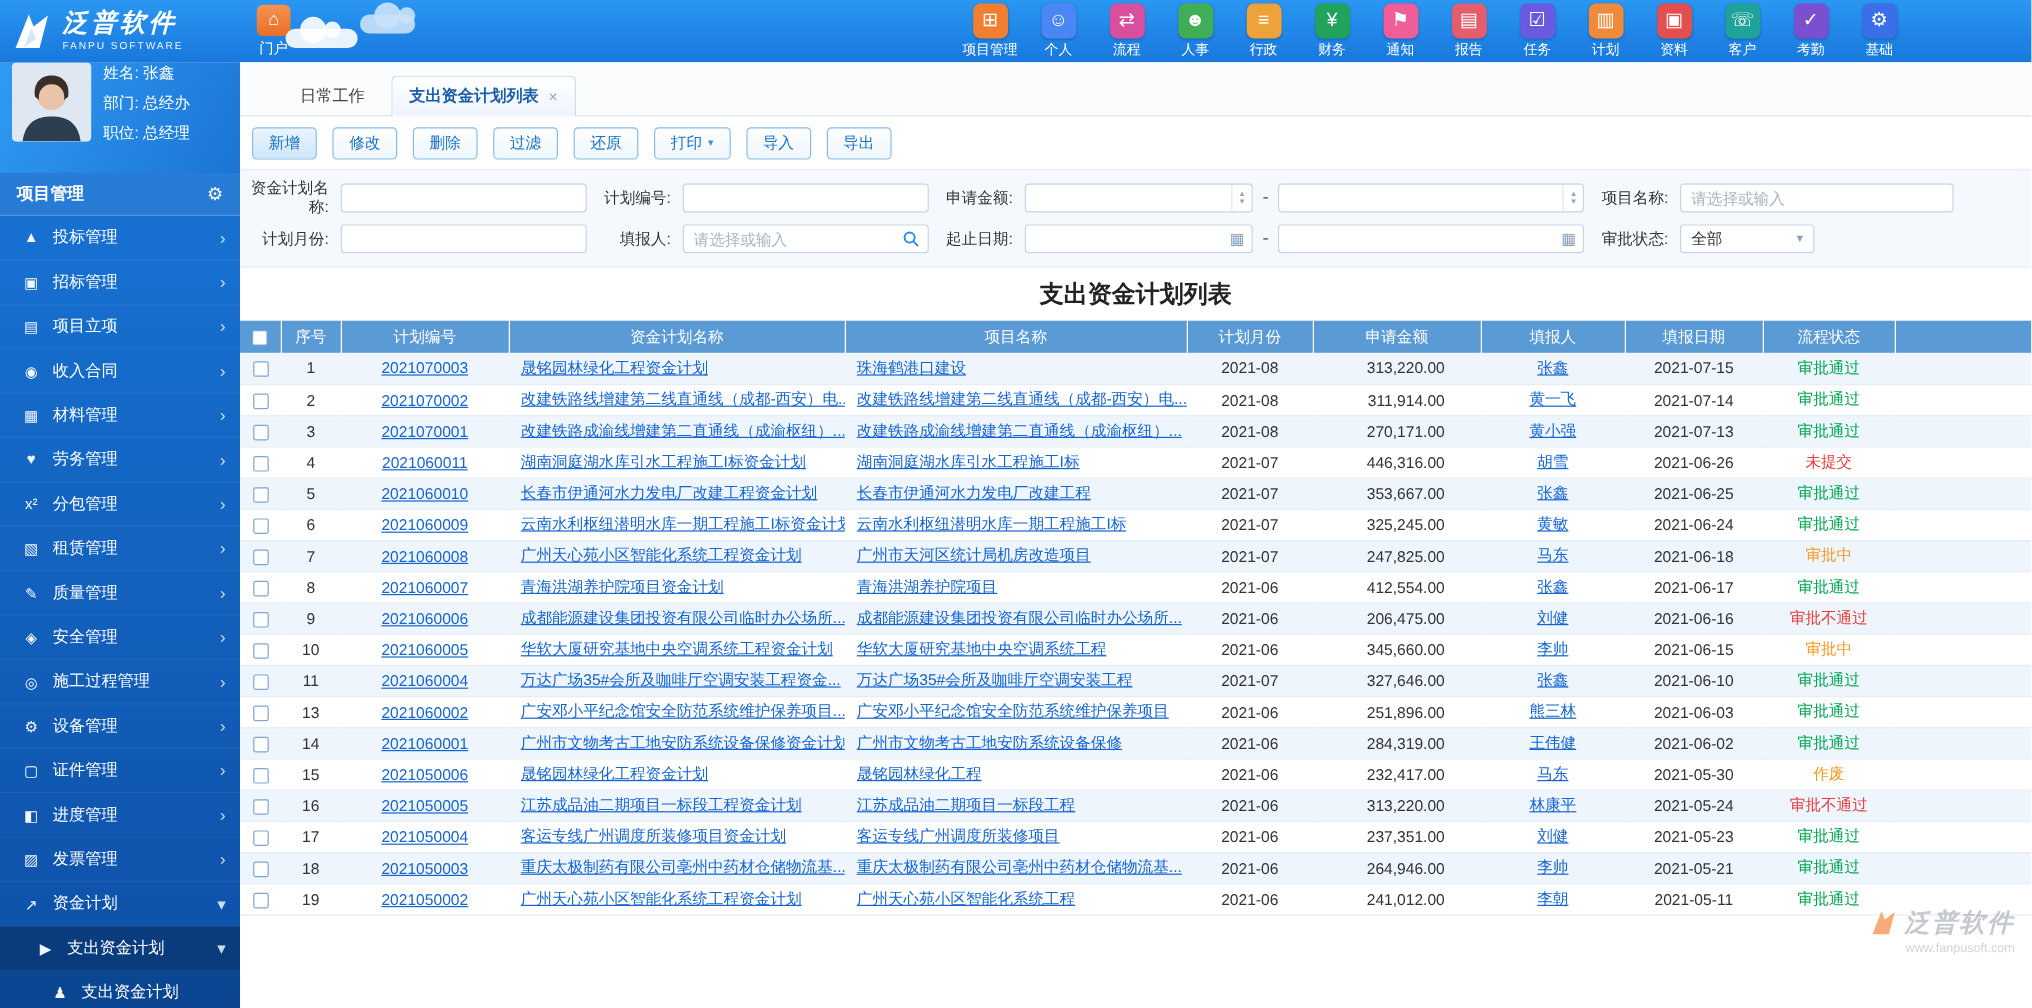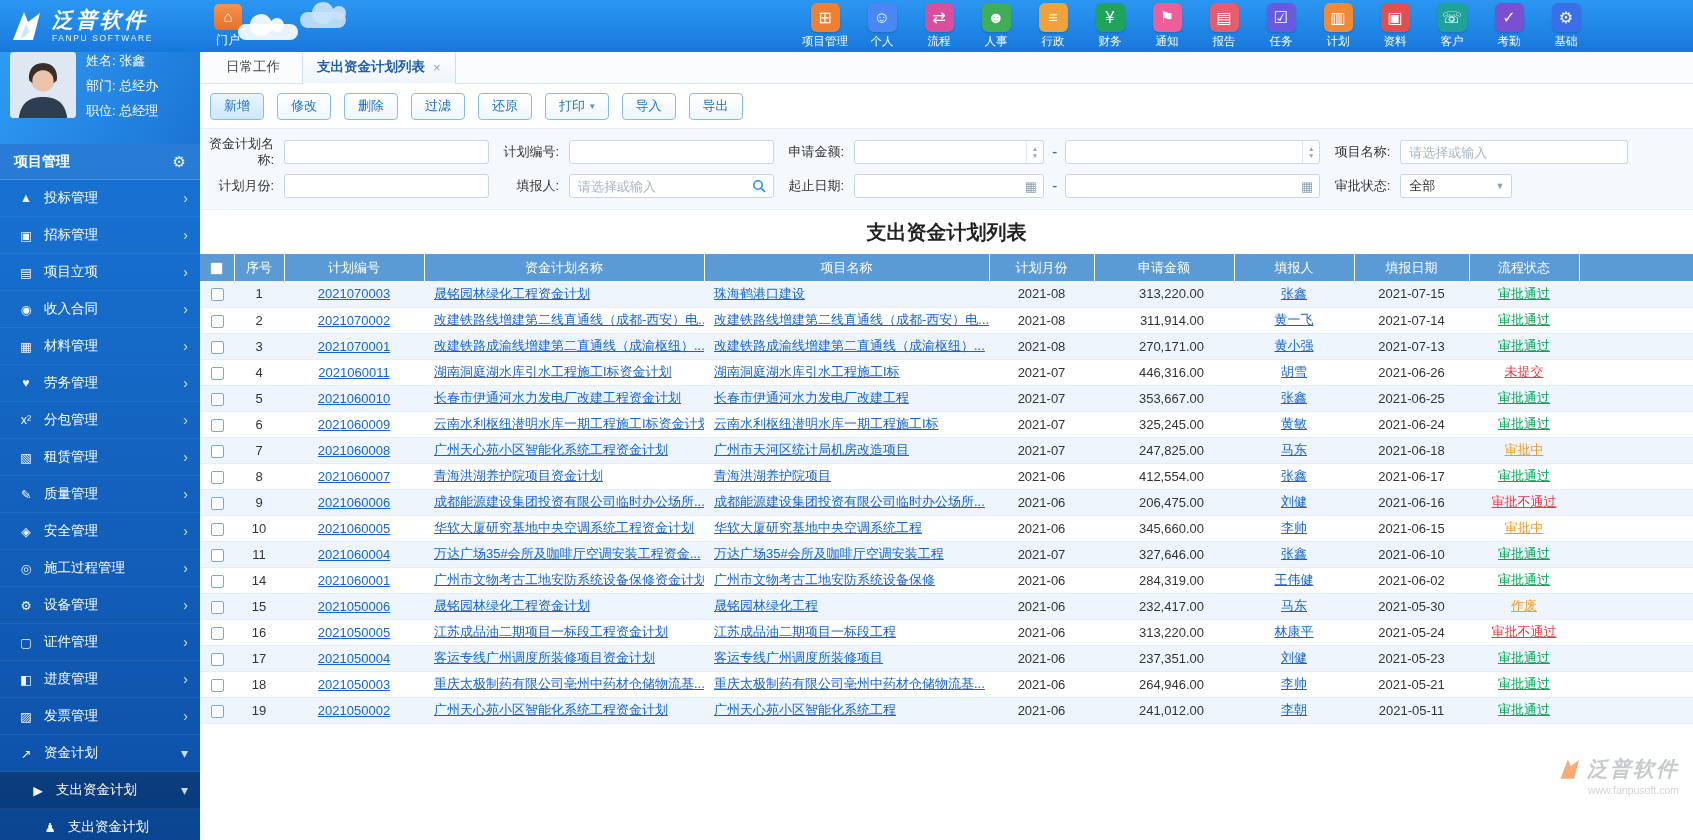--- a/index.html
+++ b/index.html
@@ -33,21 +33,21 @@
   .section-gear{margin-left:auto;font-size:15px;opacity:.95;cursor:pointer}
   .menu-item{height:37px;display:flex;align-items:center;padding:0 12px 0 16px;color:#fff;font-size:13.5px;cursor:pointer;border-bottom:1px solid rgba(255,255,255,.06)}
   .menu-item .mi-ic{width:20px;margin-right:8px;font-size:12.5px;text-align:center;opacity:.95;flex:0 0 auto}
   .menu-item .mi-label{flex:1;white-space:nowrap;overflow:hidden}
   .menu-item .mi-ch{opacity:.8;font-size:14px;margin-left:4px}
   .menu-item.sub{padding-left:28px;background:rgba(0,0,0,.26)}
   .menu-item.sub2{padding-left:40px;background:rgba(0,0,0,.12)}
 
   
   .content{position:absolute;left:200px;top:52px;width:1493px;height:788px;background:#fff;display:flex;flex-direction:column;overflow:hidden}
-  .tabbar{height:32px;flex:0 0 auto;background:#fafcfe;border-bottom:1px solid #dde6ef;display:flex;align-items:flex-end;padding-left:12px;gap:8px}
+  .tabbar{height:45px;flex:0 0 auto;background:#fafcfe;border-bottom:1px solid #dde6ef;display:flex;align-items:flex-end;padding-left:36px;gap:8px}
   .tab{padding:7px 14px;font-size:13.5px;color:#444;cursor:pointer;display:flex;align-items:center}
   .tab.active{background:linear-gradient(#ffffff,#eef5fc);border:1px solid #cfdcea;border-bottom:1px solid #fff;border-radius:5px 5px 0 0;margin-bottom:-1px;color:#1c5fa8;font-weight:bold}
   .tab-close{margin-left:8px;color:#94a6b8;font-size:13px;font-weight:normal}
 
   .toolbar{height:44px;flex:0 0 auto;display:flex;align-items:center;padding-left:10px;gap:13px}
   .btn{height:27px;padding:0 13px;background:linear-gradient(#ffffff,#eef6fd);border:1px solid #88bce8;border-radius:4px;color:#1a72c2;font-size:13px;display:flex;align-items:center;gap:5px;cursor:pointer;font-family:inherit}
   .btn.primary{background:linear-gradient(#eaf5fe,#cfe7fb)}
   .btn-caret{font-size:9px;color:#4d8cc6}
 
   .filters{flex:0 0 auto;background:#f5f9fd;border-top:1px solid #e7eef6;border-bottom:1px solid #e7eef6;padding:6px 4px}
@@ -69,21 +69,21 @@
   thead th{background:#5b9bd5;color:#fff;height:27px;font-weight:normal;border-right:1px solid rgba(255,255,255,.35);white-space:nowrap;overflow:hidden}
   thead th.filler{border-right:none}
   tbody td{height:26px;border-bottom:1px solid #e4edf6;color:#333;white-space:nowrap;overflow:hidden;padding:0}
   tbody tr:nth-child(odd){background:#eef5fd}
   tbody tr:nth-child(even){background:#ffffff}
   .cb-col{text-align:center}
   .c-center{text-align:center}
   .c-left{text-align:left;padding:0 10px}
   .c-amount{text-align:right;padding-right:30px}
   .lnk{color:#1565cf;text-decoration:underline;cursor:pointer}
-  .status{text-decoration:underline;cursor:pointer}
+  .status{cursor:pointer}
   input[type=checkbox]{appearance:none;-webkit-appearance:none;width:13px;height:13px;border:1px solid #7fa6cf;border-radius:2px;background:#fff;vertical-align:middle;cursor:pointer}
 
   .watermark{position:absolute;right:14px;bottom:44px;opacity:.65;pointer-events:none;display:flex;flex-direction:column;align-items:flex-end;z-index:5}
   .wm-row{display:flex;align-items:center;gap:5px}
   .wm-text{font-size:21px;font-weight:bold;font-style:italic;color:#a9adb3;letter-spacing:2px}
   .wm-url{font-size:10.5px;color:#b8bdc3;margin-top:1px}
 </style>
 </head>
 <body>
 
@@ -551,20 +551,33 @@
             <td class="c-left lnk">万达广场35#会所及咖啡厅空调安装工程</td>
             <td class="c-center">2021-07</td>
             <td class="c-amount">327,646.00</td>
             <td class="c-center lnk">张鑫</td>
             <td class="c-center">2021-06-10</td>
             <td class="c-center status" style="color: rgb(0, 166, 81);">审批通过</td>
             <td class="filler"></td>
           </tr>
           <tr>
             <td class="cb-col"><input type="checkbox" style=""></td>
+            <td class="c-center">13</td>
+            <td class="c-center lnk">2021060002</td>
+            <td class="c-left lnk">广安邓小平纪念馆安全防范系统维护保养项目...</td>
+            <td class="c-left lnk">广安邓小平纪念馆安全防范系统维护保养项目</td>
+            <td class="c-center">2021-06</td>
+            <td class="c-amount">251,896.00</td>
+            <td class="c-center lnk">熊三林</td>
+            <td class="c-center">2021-06-03</td>
+            <td class="c-center status" style="color: rgb(0, 166, 81);">审批通过</td>
+            <td class="filler"></td>
+          </tr>
+          <tr>
+            <td class="cb-col"><input type="checkbox" style=""></td>
             <td class="c-center">14</td>
             <td class="c-center lnk">2021060001</td>
             <td class="c-left lnk">广州市文物考古工地安防系统设备保修资金计划</td>
             <td class="c-left lnk">广州市文物考古工地安防系统设备保修</td>
             <td class="c-center">2021-06</td>
             <td class="c-amount">284,319.00</td>
             <td class="c-center lnk">王伟健</td>
             <td class="c-center">2021-06-02</td>
             <td class="c-center status" style="color: rgb(0, 166, 81);">审批通过</td>
             <td class="filler"></td>

